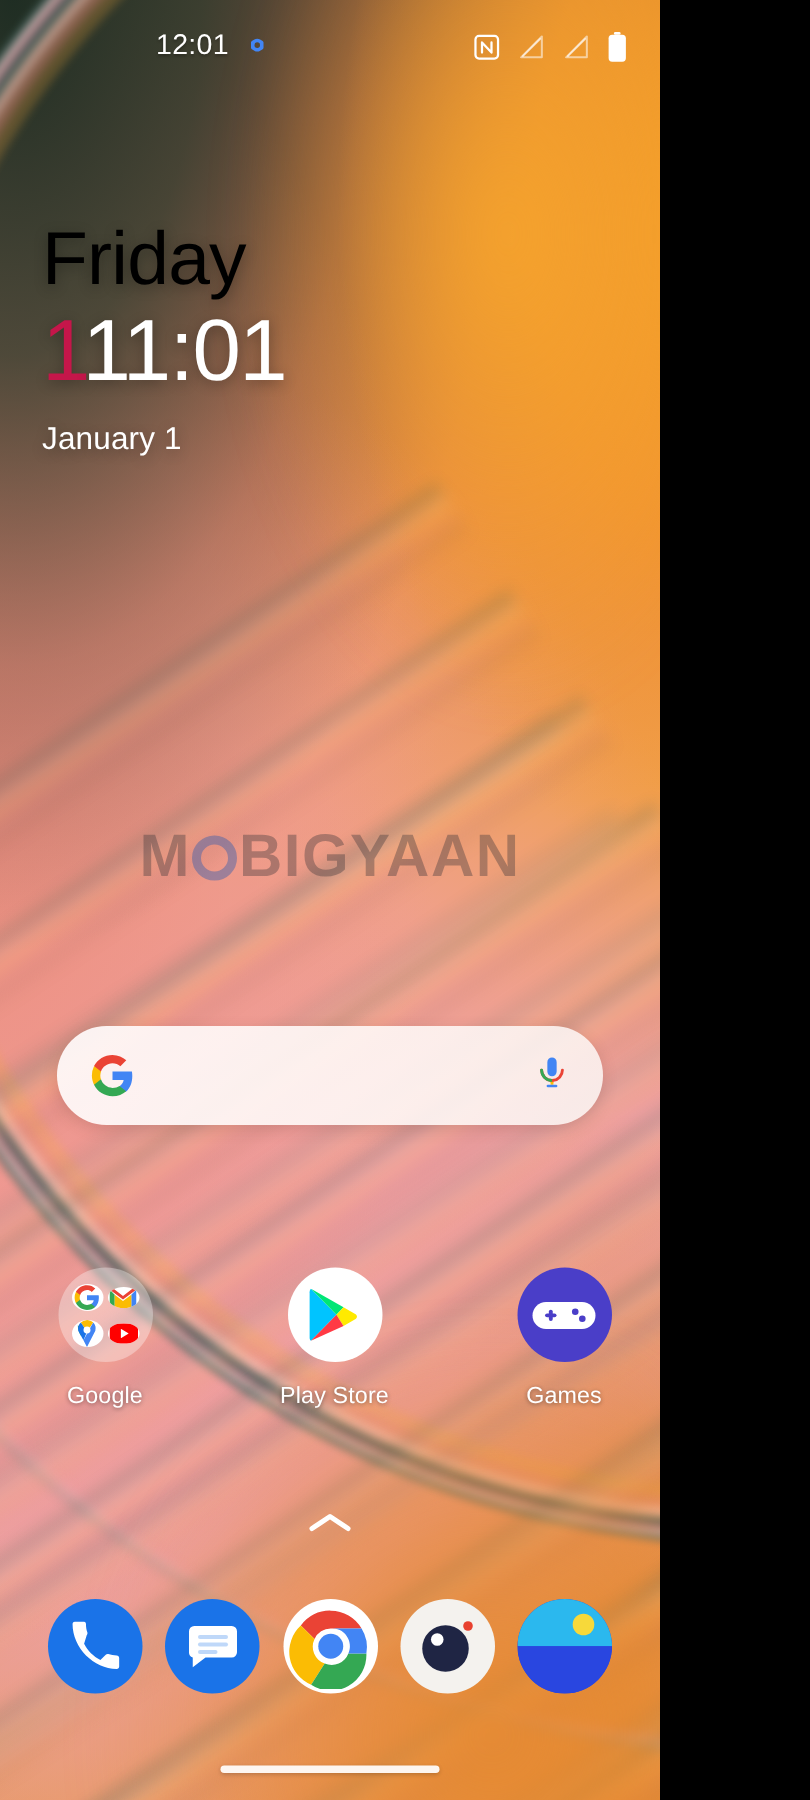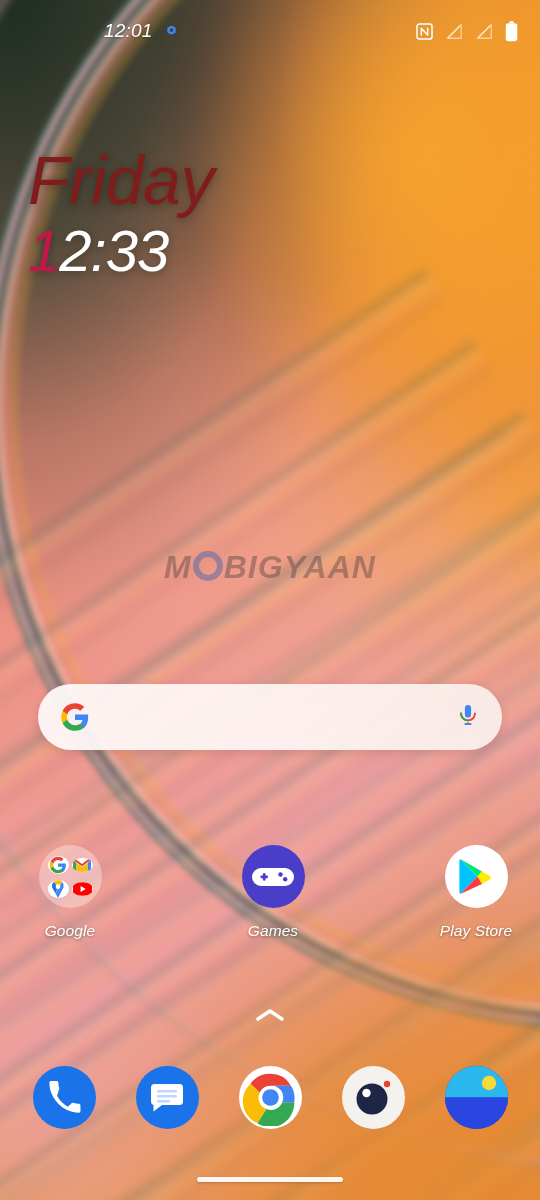--- a/index.html
+++ b/index.html
@@ -5,24 +5,23 @@
   * { margin:0; padding:0; box-sizing:border-box; }
   html, body {
     width:540px; height:1200px;
     font-family:"Liberation Sans", sans-serif;
     overflow:hidden; background:#000;
   }
 
   
   .screen {
     position:relative;
-    width:540px; height:1200px;
+    width:440px; height:1200px;
     overflow:hidden;
     background:#e08b3c;
-    font-style:italic;
   }
 
   
   .wallpaper { position:absolute; inset:0; overflow:hidden; }
 
   .wp-base {
     position:absolute; inset:-10%;
     background:
       radial-gradient(ellipse 70% 45% at 100% 18%, rgba(246,160,40,1) 0%, rgba(243,150,45,.85) 35%, rgba(240,140,60,0) 70%),
       radial-gradient(ellipse 85% 60% at 10% 8%, rgba(28,44,34,.97) 0%, rgba(44,58,44,.80) 28%, rgba(90,70,55,.35) 52%, rgba(120,80,70,0) 74%),
@@ -135,43 +134,43 @@
   .sb-ic { display:block; }
 
   
   .clock {
     position:absolute;
     left:28px; top:148px;
     z-index:20;
     text-shadow:0 2px 9px rgba(0,0,0,.30);
   }
   .clock-day {
-    font-size:68px; line-height:.96;
-    font-weight:300; color:#7f1d1d;
+    font-size:50px; line-height:.96;
+    font-weight:300; color:#000000;
     letter-spacing:-.5px;
   }
   .clock-time {
     font-size:58px; line-height:1.12;
     font-weight:300; color:#fff;
     letter-spacing:-1px;
     margin-top:6px;
   }
   .clock-time .hl { color:#c5164a; }
   .clock-date {
     font-size:21px; font-weight:400; color:#fff;
     margin-top:14px; letter-spacing:.1px;
   }
 
   
   .watermark {
     position:absolute;
     left:0; right:0; top:549px;
     text-align:center;
     z-index:14;
-    font-size:32px;
+    font-size:40px;
     font-weight:700;
     letter-spacing:1px;
     color:rgba(70,60,62,.40);
     user-select:none;
     white-space:nowrap;
   }
   .watermark .wm-o {
     display:inline-block;
     width:30px; height:30px;
     border:6px solid rgba(60,95,170,.45);
@@ -337,21 +336,22 @@
 
       <svg class="sb-ic" width="13" height="21" viewBox="0 0 14 22">
         <rect x="4.6" y="0" width="4.8" height="2.1" rx="1" fill="#fff"></rect>
         <rect x="0.8" y="2" width="12.4" height="19.4" rx="2.6" fill="#fff"></rect>
       </svg>
     </div>
   </div>
 
   <div class="clock">
     <div class="clock-day">Friday</div>
-    <div class="clock-time"><span class="hl">1</span><span>2:33</span></div>
+    <div class="clock-time"><span class="hl">1</span><span>11:01</span></div>
+    <div class="clock-date">January 1</div>
   </div>
 
   <div class="watermark"><span>M</span><span class="wm-o"></span><span>BIGYAAN</span></div>
 
   <div class="searchbar">
     <svg width="30" height="30" viewBox="0 0 48 48">
       <path fill="#4285f4" d="M45.1 24.5c0-1.6-.1-3.2-.4-4.7H24v8.9h11.9c-.5 2.8-2.1 5.2-4.4 6.8v5.6h7.1c4.2-3.8 6.5-9.5 6.5-16.6z"></path>
       <path fill="#34a853" d="M24 46c5.9 0 10.9-2 14.6-5.3l-7.1-5.6c-2 1.3-4.5 2.1-7.5 2.1-5.7 0-10.6-3.9-12.3-9.1H4.3v5.8C8 41.3 15.4 46 24 46z"></path>
       <path fill="#fbbc04" d="M11.7 28.1c-.5-1.3-.7-2.7-.7-4.1s.3-2.8.7-4.1v-5.8H4.3A22 22 0 0 0 2 24c0 3.6.9 6.9 2.3 9.9l7.4-5.8z"></path>
       <path fill="#ea4335" d="M24 10.8c3.2 0 6.1 1.1 8.4 3.3l6.3-6.3C34.9 4.2 29.9 2 24 2 15.4 2 8 6.7 4.3 13.9l7.4 5.8C13.4 14.6 18.3 10.8 24 10.8z"></path>
@@ -401,42 +401,42 @@
             <path fill="#fff" d="M12 5.6v9.8l8.2-4.9z"></path>
           </svg>
         </div>
       </div>
       <div class="app-label">Google</div>
     </div>
 
 
 
     <div class="app">
+      <div class="app-icon ic-play">
+        <svg width="34" height="37" viewBox="0 0 34 37">
+          <path fill="#00c4ff" d="M1.3 1.1C.7 1.6.4 2.4.4 3.5v30c0 1.1.3 1.9.9 2.4l17-17.4z"></path>
+          <path fill="#00e676" d="M1.3 1.1 23 13.5l-4.7 5.0z"></path>
+          <path fill="#ffea00" d="M23 13.5 30.8 18c1.6.9 1.6 2.6 0 3.5L23 26l-4.7-7.5z"></path>
+          <path fill="#ff3a44" d="M1.3 35.9 18.3 18.5l4.7 7.5z"></path>
+        </svg>
+      </div>
+      <div class="app-label">Play Store</div>
+    </div>
+
+    <div class="app">
       <div class="app-icon ic-games">
         <svg width="44" height="26" viewBox="0 0 44 26">
           <rect x="1" y="4" width="42" height="18" rx="9" fill="#fff"></rect>
           <rect x="9.4" y="11.6" width="7.6" height="2.6" rx="1.3" fill="#4a3ec8"></rect>
           <rect x="11.9" y="9.1" width="2.6" height="7.6" rx="1.3" fill="#4a3ec8"></rect>
           <circle cx="29.5" cy="10.5" r="2.2" fill="#4a3ec8"></circle>
           <circle cx="34.2" cy="15.2" r="2.2" fill="#4a3ec8"></circle>
         </svg>
       </div>
       <div class="app-label">Games</div>
-    </div>
-
-    <div class="app">
-      <div class="app-icon ic-play">
-        <svg width="34" height="37" viewBox="0 0 34 37">
-          <path fill="#00c4ff" d="M1.3 1.1C.7 1.6.4 2.4.4 3.5v30c0 1.1.3 1.9.9 2.4l17-17.4z"></path>
-          <path fill="#00e676" d="M1.3 1.1 23 13.5l-4.7 5.0z"></path>
-          <path fill="#ffea00" d="M23 13.5 30.8 18c1.6.9 1.6 2.6 0 3.5L23 26l-4.7-7.5z"></path>
-          <path fill="#ff3a44" d="M1.3 35.9 18.3 18.5l4.7 7.5z"></path>
-        </svg>
-      </div>
-      <div class="app-label">Play Store</div>
     </div>
   </div>
 
   <div class="drawer-arrow">
     <svg width="32" height="18" viewBox="0 0 32 18">
       <path d="M4 13 16 5l12 8" fill="none" stroke="#fff" stroke-width="3.4" stroke-linecap="round" stroke-linejoin="round"></path>
     </svg>
   </div>
 
   <div class="dock">

